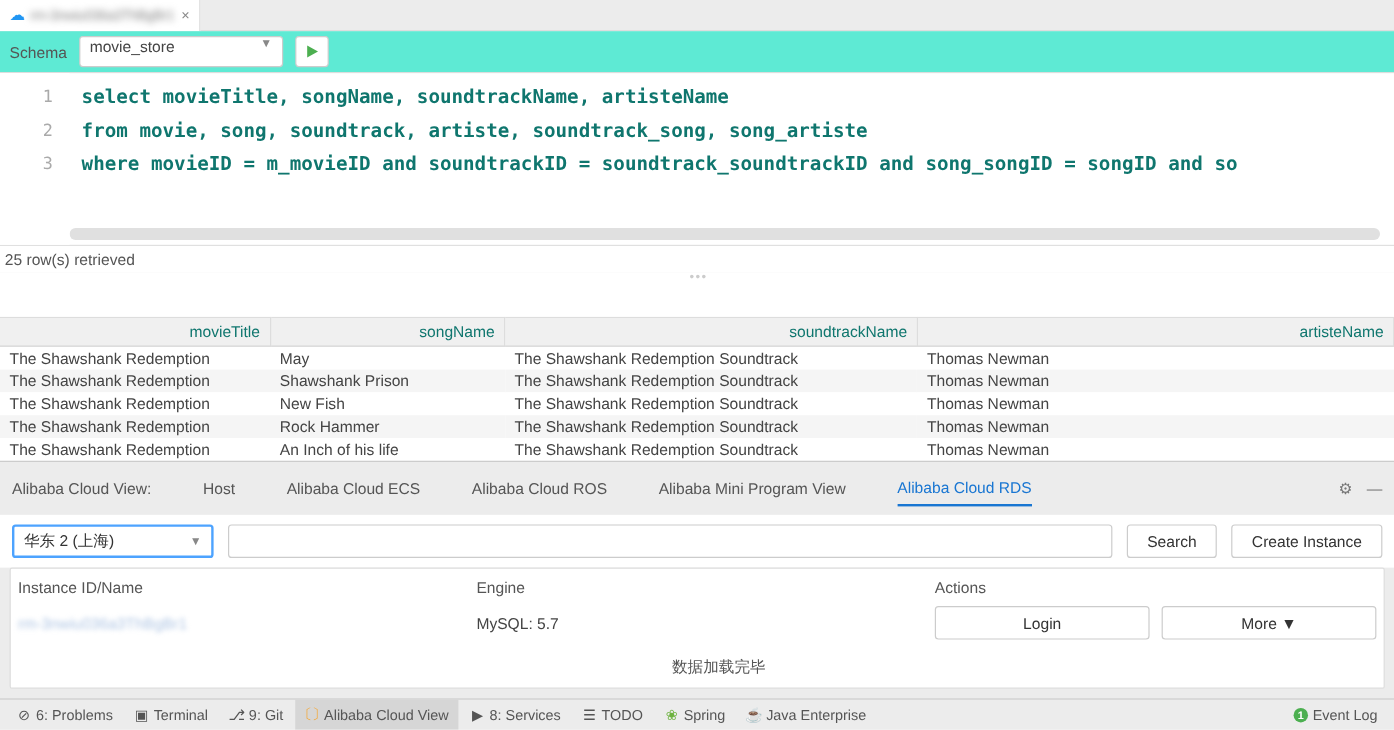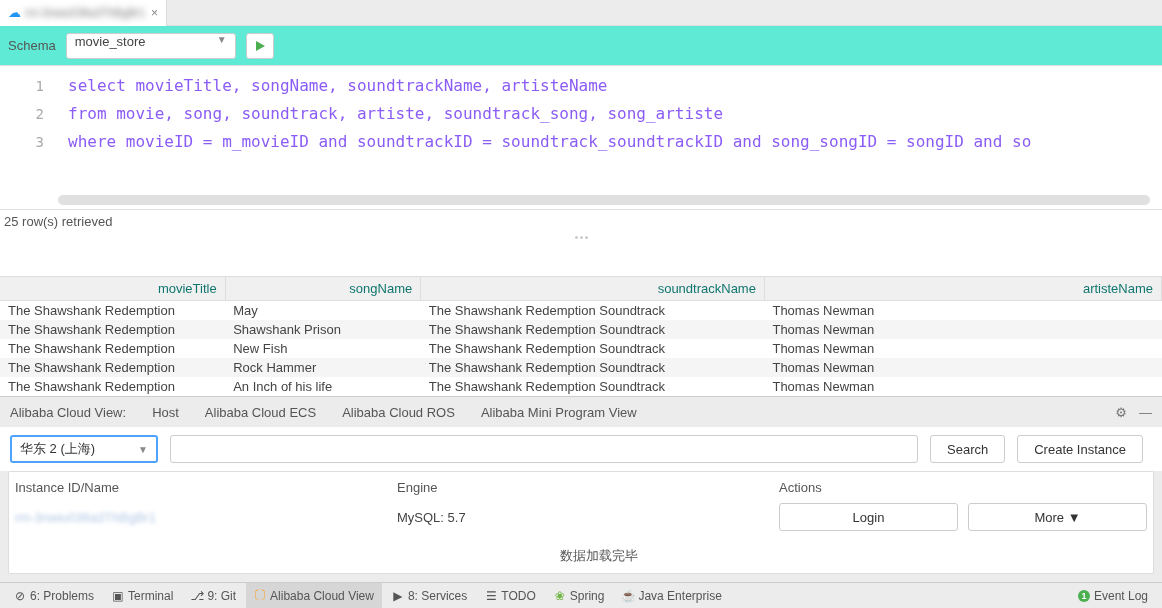--- a/index.html
+++ b/index.html
@@ -13,47 +13,47 @@
 
 .schemabar { background: #5eead4; height: 40px; display: flex; align-items: center; padding: 0 8px; gap: 10px; border-bottom: 1px solid #ddd; }
 .schemabar label { font-size: 13px; color: #555; }
 .schema-select { width: 170px; height: 26px; border: 1px solid #ccc; border-radius: 3px; background: #fff; padding: 0 8px; display: flex; align-items: flex-start; justify-content: space-between; font-size: 13px; color: #444; }
 .schema-select .chev { color: #888; font-size: 10px; }
 .runbtn { width: 28px; height: 26px; border: 1px solid #ccc; border-radius: 3px; background: #fff; display: flex; align-items: center; justify-content: center; cursor: pointer; }
 .runbtn svg { width: 12px; height: 12px; }
 
 .editor { background: #fff; display: flex; height: 144px; border-bottom: 1px solid #e0e0e0; }
 .gutter { width: 58px; background: #fff; text-align: right; padding: 6px 14px 0 0; color: #aaa; font-family: Menlo, Consolas, monospace; font-size: 14px; line-height: 28px; }
-.code { flex: 1; padding: 6px 0 0 10px; font-family: Menlo, Consolas, monospace; font-size: 16px; color: #8b5cf6; line-height: 28px; white-space: pre; overflow: hidden; position: relative; }
+.code { flex: 1; padding: 6px 0 0 10px; font-family: Menlo, Consolas, monospace; font-size: 16px; color: #0f766e; line-height: 28px; white-space: pre; overflow: hidden; position: relative; font-weight: bold; }
 .code .scrollbar { position: absolute; bottom: 4px; left: 0; right: 12px; height: 10px; background: #e0e0e0; border-radius: 5px; }
 
 .status { background: #fff; height: 24px; padding: 4px 4px 0 4px; font-size: 13px; color: #555; }
 
 .resultspace { background: #fff; height: 42px; position: relative; }
 .resultspace .handle { position: absolute; top: 2px; left: 50%; transform: translateX(-50%); width: 36px; height: 4px; display:flex; gap:2px; justify-content:center;}
 .resultspace .handle span{width:3px;height:3px;background:#ccc;border-radius:50%;}
 
 .resulttable { background: #fff; }
 .resulttable table { width: 100%; border-collapse: collapse; font-size: 13px; }
 .resulttable th { text-align: right; font-weight: normal; color: #0f766e; background: #f0f0f0; padding: 4px 8px; border: 1px solid #ddd; border-left:none; }
 .resulttable th:first-child { border-left: none; }
 .resulttable td { padding: 2px 8px; color: #444; }
 .resulttable tbody tr:nth-child(odd) { background: #fff; }
 .resulttable tbody tr:nth-child(even) { background: #f5f5f5; }
 .col-movie{width:190px;} .col-song{width:165px;} .col-sound{width:290px;} .col-art{width:335px;}
 
 .cloudview { background: #ececec; border-top: 1px solid #ccc; flex:1; display:flex; flex-direction:column; }
-.cv-tabs { height: 30px; display: flex; align-items: center; padding: 0 10px; gap: 26px; font-size: 13px; color: #555; position: relative; }
+.cv-tabs { height: 44px; display: flex; align-items: center; padding: 0 10px; gap: 43px; font-size: 13px; color: #555; position: relative; }
 .cv-tabs .label { color: #555; }
 .cv-tabs .tabitem { cursor: pointer; height: 30px; display: flex; align-items: center; }
 .cv-tabs .tabitem.active { color: #1976d2; border-bottom: 2px solid #1976d2; }
 .cv-tabs .tools { margin-left: auto; display: flex; gap: 12px; color: #777; }
 
 .cv-search { background: #fff; height: 44px; display: flex; align-items: center; padding: 0 10px; gap: 12px; }
-.region { width: 148px; height: 28px; border: 2px solid #4da3ff; border-radius: 3px; background: #fff; display: flex; align-items: center; justify-content: space-between; padding: 0 8px; font-size: 13px; color: #333; }
+.region { width: 168px; height: 28px; border: 2px solid #4da3ff; border-radius: 3px; background: #fff; display: flex; align-items: center; justify-content: space-between; padding: 0 8px; font-size: 13px; color: #333; }
 .region .chev { color: #888; font-size: 10px; }
 .searchinput { flex: 1; max-width: 748px; height: 28px; border: 1px solid #ccc; border-radius: 3px; padding: 0 8px; font-size: 13px; }
 .btn { height: 28px; padding: 0 16px; border: 1px solid #ccc; border-radius: 3px; background: #fff; font-size: 13px; color: #333; cursor: pointer; }
 
 .cv-body { background: #fff; margin: 0 8px 8px 8px; border: 1px solid #ddd; border-radius: 2px; flex:1; display:flex; flex-direction:column; }
 .cv-head { display: flex; padding: 8px 6px 6px 6px; font-size: 13px; color: #555; }
 .cv-head .c1 { width: 382px; }
 .cv-head .c2 { width: 382px; }
 .cv-head .c3 { flex: 1; }
 .cv-row { display: flex; padding: 2px 6px 8px 6px; font-size: 13px; align-items: center; }
@@ -162,20 +162,21 @@
   </table>
 </div>
 
 <div class="cloudview">
   <div class="cv-tabs">
     <span class="label">Alibaba Cloud View:</span>
     <span class="tabitem">Host</span>
     <span class="tabitem">Alibaba Cloud ECS</span>
     <span class="tabitem">Alibaba Cloud ROS</span>
     <span class="tabitem">Alibaba Mini Program View</span>
+    <span class="tabitem active">Alibaba Cloud RDS</span>
     <span class="tools">
       <span>⚙</span>
       <span>—</span>
     </span>
   </div>
   <div class="cv-search">
     <div class="region">
       <span>华东 2 (上海)</span>
       <span class="chev">▼</span>
     </div>

